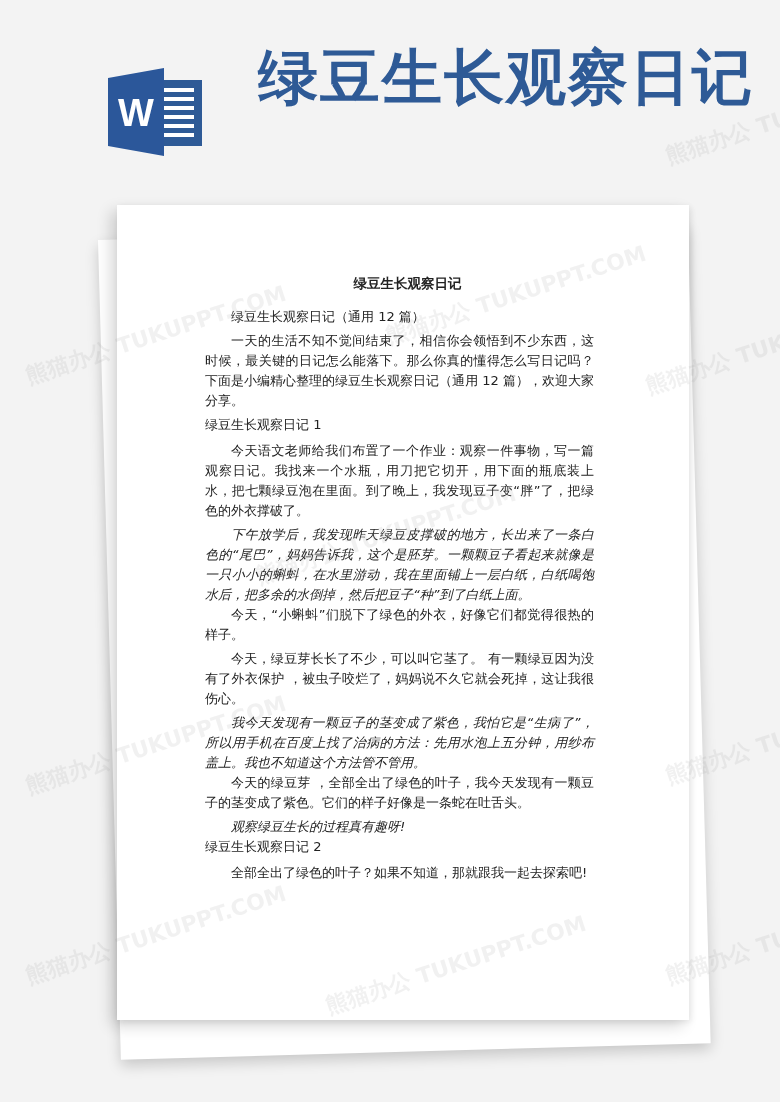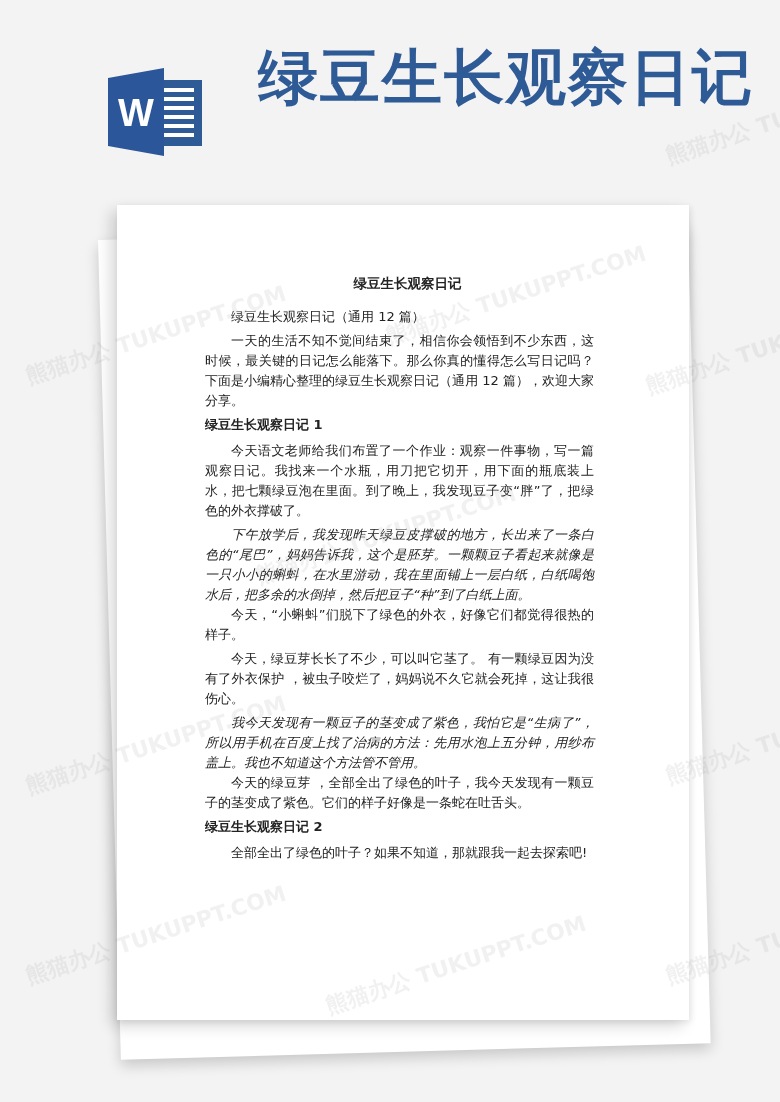--- a/index.html
+++ b/index.html
@@ -26,21 +26,21 @@
     position:absolute; left:117px; top:205px; width:572px; height:815px;
     background:#fff; box-shadow:-6px 6px 14px rgba(0,0,0,0.16), 2px 2px 6px rgba(0,0,0,0.08);
   }
   .doc {
     position:absolute; left:88px; top:64px; width:405px;
     color:#222; font-size:13px; line-height:20px;
   }
   .doc-title { text-align:center; font-weight:bold; font-size:13.5px; margin:4px 0 14px 0; }
   .p { text-indent:26px; margin:0 16px 4px 0; text-align:justify; }
   .p.tight { margin-bottom:0;font-style:italic; }
-  .h { font-weight:bold; margin:0 0 6px 0; }
+  .h { font-weight:normal; margin:0 0 6px 0; }
 
   .wm {
     position:absolute; color:rgba(150,150,150,0.13); font-weight:bold;
     font-size:22px; transform:rotate(-18deg); white-space:nowrap; pointer-events:none;
     font-family:"DejaVu Sans",sans-serif;
   }
 </style>
 </head>
 <body>
 
@@ -69,20 +69,21 @@
     <p class="p">绿豆生长观察日记（通用 12 篇）</p>
     <p class="p">一天的生活不知不觉间结束了，相信你会领悟到不少东西，这时候，最关键的日记怎么能落下。那么你真的懂得怎么写日记吗？下面是小编精心整理的绿豆生长观察日记（通用 12 篇），欢迎大家分享。</p>
 
     <div class="h">绿豆生长观察日记 1</div>
     <p class="p">今天语文老师给我们布置了一个作业：观察一件事物，写一篇观察日记。我找来一个水瓶，用刀把它切开，用下面的瓶底装上水，把七颗绿豆泡在里面。到了晚上，我发现豆子变“胖”了，把绿色的外衣撑破了。</p>
     <p class="p tight">下午放学后，我发现昨天绿豆皮撑破的地方，长出来了一条白色的“尾巴”，妈妈告诉我，这个是胚芽。一颗颗豆子看起来就像是一只小小的蝌蚪，在水里游动，我在里面铺上一层白纸，白纸喝饱水后，把多余的水倒掉，然后把豆子“种”到了白纸上面。</p>
     <p class="p">今天，“小蝌蚪”们脱下了绿色的外衣，好像它们都觉得很热的样子。</p>
     <p class="p">今天，绿豆芽长长了不少，可以叫它茎了。 有一颗绿豆因为没有了外衣保护 ，被虫子咬烂了，妈妈说不久它就会死掉，这让我很伤心。</p>
     <p class="p tight">我今天发现有一颗豆子的茎变成了紫色，我怕它是“生病了”，所以用手机在百度上找了治病的方法：先用水泡上五分钟，用纱布盖上。我也不知道这个方法管不管用。</p>
     <p class="p">今天的绿豆芽 ，全部全出了绿色的叶子，我今天发现有一颗豆子的茎变成了紫色。它们的样子好像是一条蛇在吐舌头。</p>
+    <p class="p tight">观察绿豆生长的过程真有趣呀!</p>
 
     <div class="h">绿豆生长观察日记 2</div>
     <p class="p">全部全出了绿色的叶子？如果不知道，那就跟我一起去探索吧!</p>
   </div>
 </div>
 
 <div class="wm" style="left:20px;top:320px;">熊猫办公 TUKUPPT.COM</div>
 <div class="wm" style="left:380px;top:280px;">熊猫办公 TUKUPPT.COM</div>
 <div class="wm" style="left:660px;top:100px;">熊猫办公 TUKUPPT.COM</div>
 <div class="wm" style="left:250px;top:520px;">熊猫办公 TUKUPPT.COM</div>

